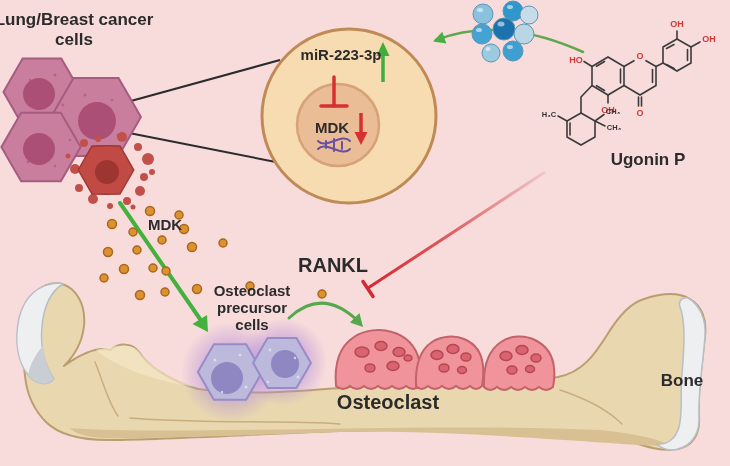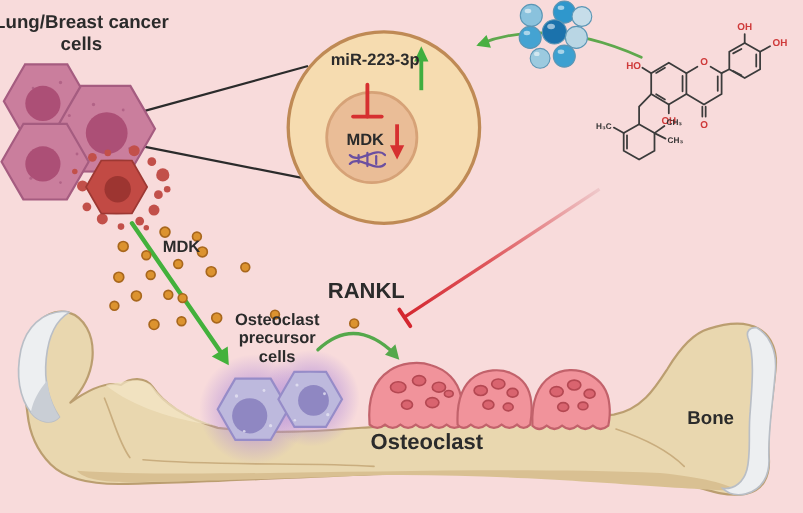--- a/index.html
+++ b/index.html
@@ -291,16 +291,17 @@
 <div class="lbl f16" style="left:333px;top:265px;">RANKL</div>
 
 <div class="lbl-block f15" style="left:252px;top:282px;">
   <div>Osteoclast</div>
   <div>precursor</div>
   <div>cells</div>
 </div>
 
 <div class="lbl f16" style="left:388px;top:402px;">Osteoclast</div>
 
-<div class="lbl f17" style="left:629px;top:381px;padding-left:34px;">Bone</div>
-
+<div class="lbl f17" style="left:665px;top:381px;padding-left:34px;">Bone</div>
+
+<div class="lbl f17" style="left:648px;top:160px;">Ugonin P</div>
 
 </div>
 
 </body></html>

